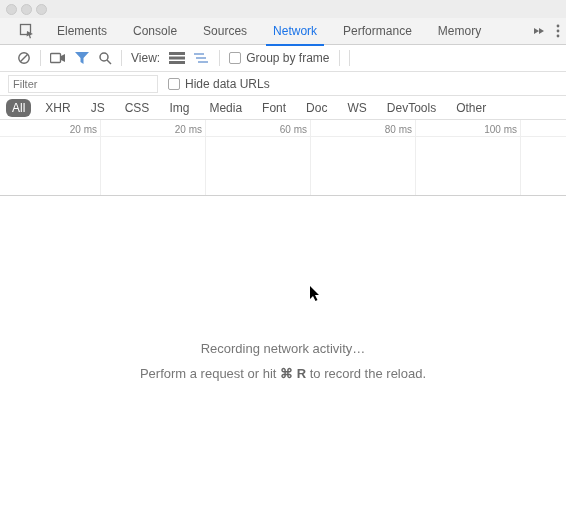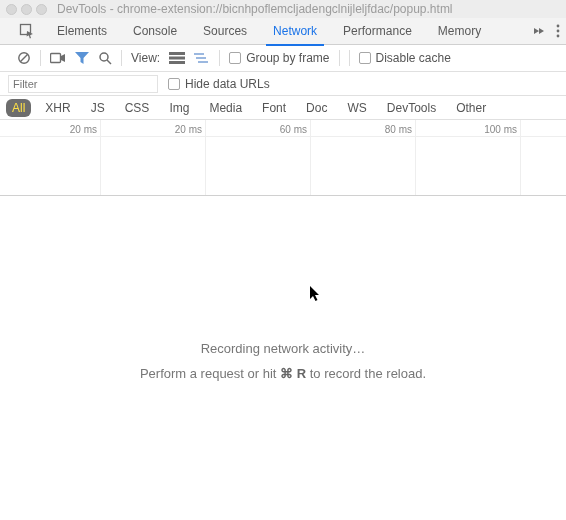--- a/index.html
+++ b/index.html
@@ -19,40 +19,39 @@
   .toolbar { height: 27px; display: flex; align-items: center; gap: 9px; padding: 0 8px; border-bottom: 1px solid #e0e0e0; }
   .rec-dot { width: 12px; height: 12px; border-radius: 50%; background: #d93025; }
   .vsep { width: 1px; height: 16px; background: #dcdcdc; }
   .tb-label { color: #555; }
   .checkbox { width: 12px; height: 12px; border: 1px solid #a7a7a7; border-radius: 2px; display: inline-block; }
   .cb-wrap { display: flex; align-items: center; gap: 5px; color: #555; }
   .filterbar { height: 24px; display: flex; align-items: center; gap: 10px; padding: 0 8px; border-bottom: 1px solid #e0e0e0; }
   .filter-input { width: 150px; height: 18px; border: 1px solid #e2e2e2; font-size: 11px; padding: 0 4px; color: #aaa; background: #fff; }
   .typebar { height: 24px; display: flex; align-items: center; gap: 8px; padding: 0 6px; border-bottom: 1px solid #e0e0e0; color: #555; }
   .type { padding: 2px 6px; border-radius: 6px; }
-  .type.active { background: #6d6d6d; color: #fde047; }
+  .type.active { background: #6d6d6d; color: #ffffff; }
   .timeline { position: relative; height: 76px; border-bottom: 1px solid #d0d0d0; }
   .tl-col { position: absolute; top: 0; bottom: 0; border-right: 1px solid #eee; }
   .tl-lbl { position: absolute; top: 4px; font-size: 10px; color: #888; transform: translateX(-100%); padding-right: 3px; }
   .tl-mid { position: absolute; left: 0; right: 0; top: 16px; bottom: 0; border-top: 1px solid #eee; }
   .workspace { position: relative; height: 320px; background: #fff; }
   .cursor { position: absolute; left: 310px; top: 90px; }
   .msg { position: absolute; left: 0; right: 0; top: 145px; text-align: center; color: #777; font-size: 13px; }
   .msg .line1 { margin-bottom: 10px; }
   .msg .kbd { font-weight: 600; color: #666; }
   svg { display: block; }
 </style>
 </head>
 <body>
 
 <div class="titlebar">
   <span class="tl-dot"></span>
   <span class="tl-dot"></span>
   <span class="tl-dot"></span>
-  <span class="tl-text">DevTools - chrome-extension://bicnhpoflemcljadengclnijleljfdac/popup.html</span>
 </div>
 
 <div class="tabbar">
   <div class="inspect-dock">
     <svg width="16" height="16" viewBox="0 0 16 16">
         <rect x="1.5" y="1.5" width="10" height="10" fill="none" stroke="#6d6d6d" stroke-width="1.3"></rect>
         <path d="M8 8 L14 11 L11 12 L12 15 L10.8 15.4 L9.8 12.3 L7.6 13.6 Z" fill="#6d6d6d"></path>
       </svg>
   </div>
   <div class="tabs">
@@ -122,24 +121,20 @@
         <rect x="4" y="9" width="10" height="2" fill="#9bb8e0"></rect>
       </svg>
   </span>
   <span class="vsep"></span>
   <label class="cb-wrap">
     <span class="checkbox"></span>
       <span>Group by frame</span>
   </label>
   <span class="vsep"></span>
   <span class="vsep"></span>
-  <label class="cb-wrap">
-    <span class="checkbox"></span>
-      <span>Disable cache</span>
-  </label>
 </div>
 
 <div class="filterbar">
   <input class="filter-input" placeholder="Filter" style="">
   <label class="cb-wrap">
     <span class="checkbox"></span>
       <span>Hide data URLs</span>
   </label>
 </div>
 

